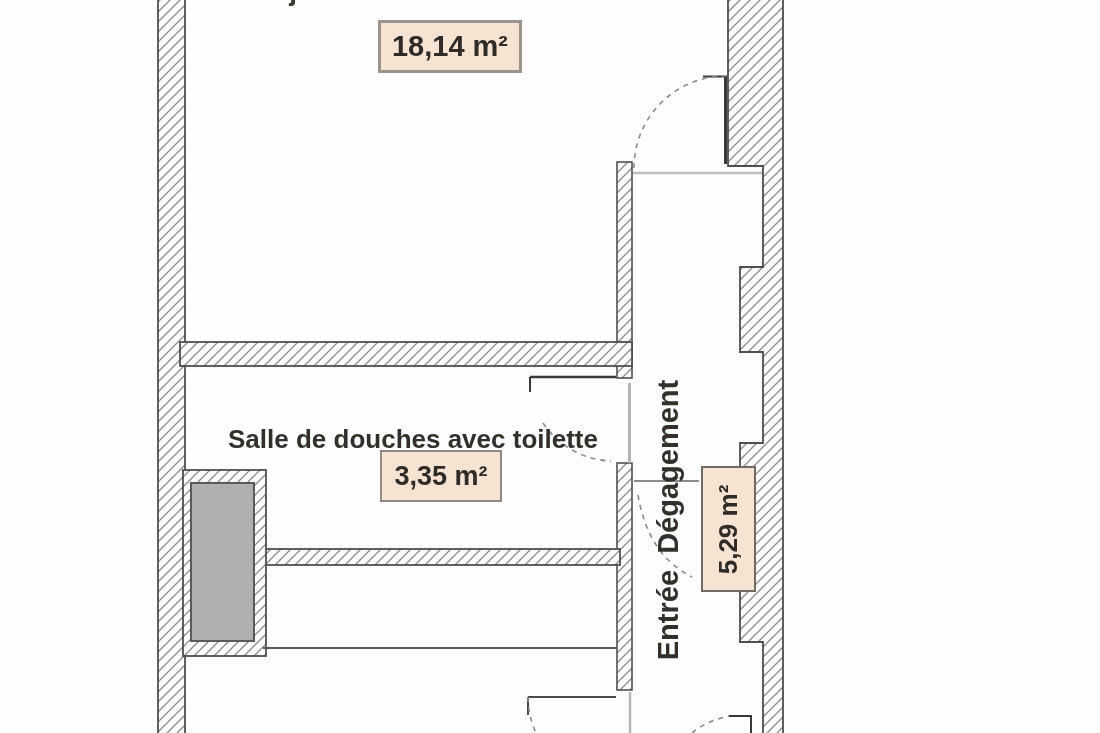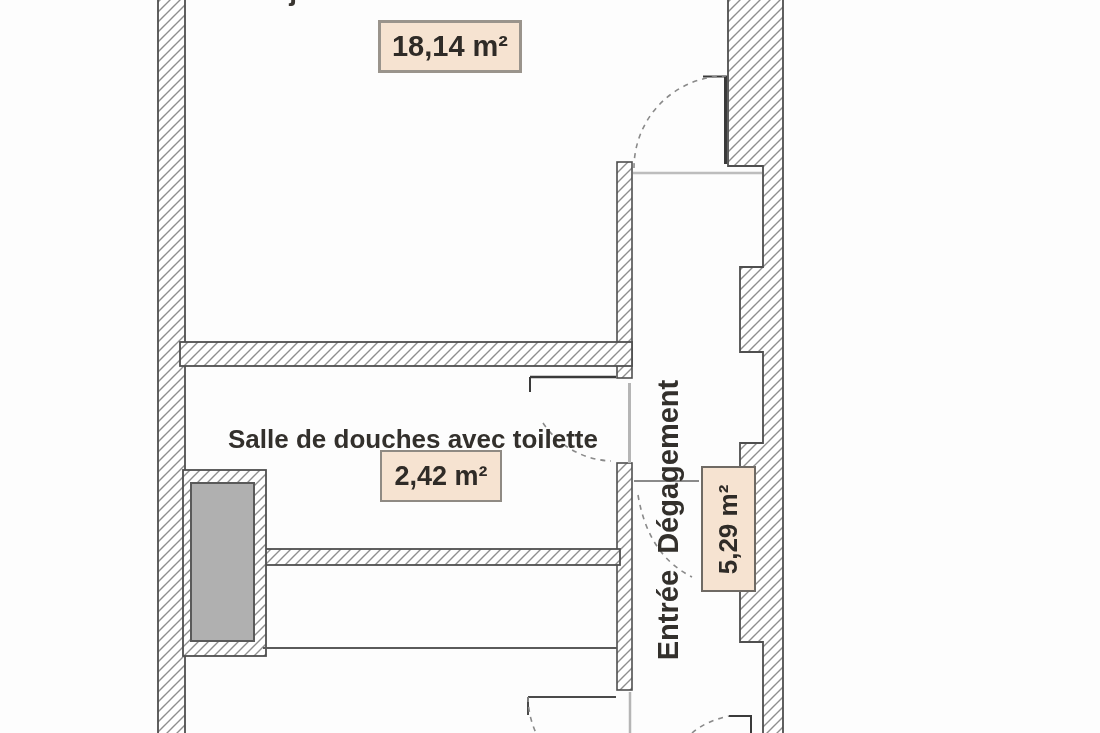--- a/index.html
+++ b/index.html
@@ -102,21 +102,21 @@
     <div class="inner">Séjour avec coin cuisine</div>
   </div>
 
   <div class="area-box" id="label-living">
     <span>18,14 m²</span>
   </div>
 
   <div class="room-label" id="shower-room-label">Salle de douches avec toilette</div>
 
   <div class="area-box small" id="label-shower">
-    <span>2,42 m²</span>
+    <span>3,35 m²</span>
   </div>
 
   <div class="area-box vertical" id="label-hall">
     <span class="rot">5,29 m²</span>
   </div>
 
   <div id="hall-label">Entrée  Dégagement</div>
 
 </div>
 

